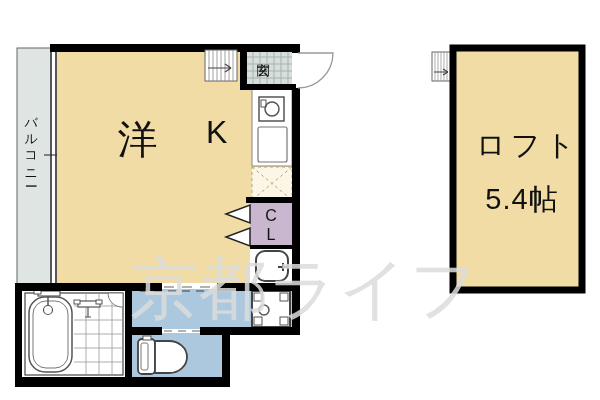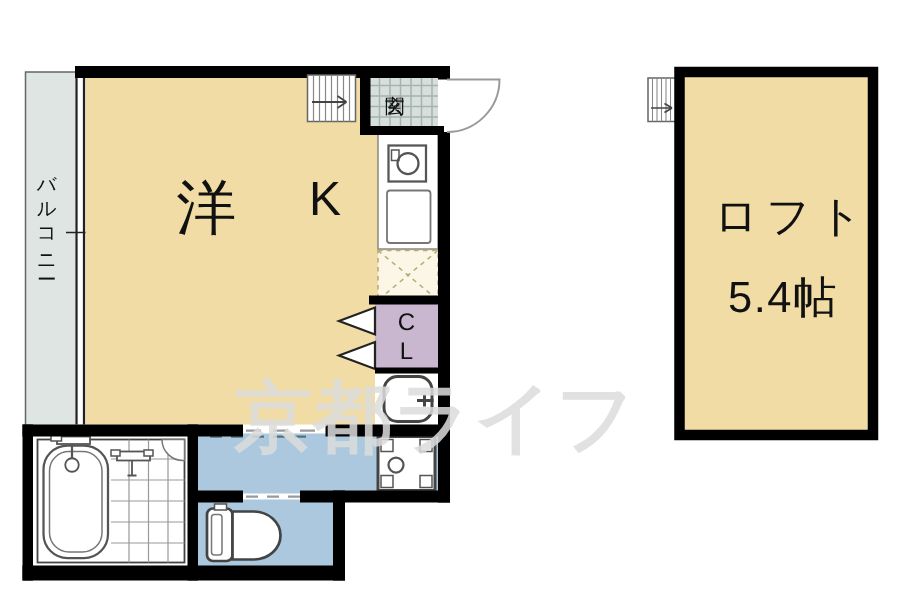--- a/index.html
+++ b/index.html
@@ -8,21 +8,21 @@
   #plan-svg{position:absolute;left:0;top:0;z-index:1;}
   .lbl{position:absolute;color:#111;z-index:10;line-height:1.05;}
   .lbl-main{left:48px;top:118px;width:180px;text-align:center;font-size:40px;letter-spacing:1px;}
   .lbl-main .size{font-size:38px;letter-spacing:0;}
   .lbl-k{left:206px;top:116px;font-size:32px;}
   .lbl-genkan{left:256px;top:52px;font-size:13px;writing-mode:vertical-rl;letter-spacing:2px;}
   .lbl-cl{left:250px;top:206px;width:42px;text-align:center;font-size:16px;line-height:1.2;}
   .lbl-balcony{left:24px;top:108px;font-size:13px;writing-mode:vertical-rl;letter-spacing:3px;}
   .lbl-loft{left:450px;top:130px;width:156px;text-align:center;font-size:29px;letter-spacing:5px;}
   .lbl-loft-size{left:450px;top:184px;width:144px;text-align:center;font-size:29px;letter-spacing:1px;}
-  .watermark{position:absolute;left:156px;top:244px;font-size:52px;font-weight:bold;
+  .watermark{position:absolute;left:130px;top:244px;font-size:68px;font-weight:normal;
              color:#DCDCDC;opacity:.85;letter-spacing:1px;z-index:40;white-space:nowrap;}
 </style>
 </head>
 <body>
 
 <div id="canvas">
 
   <svg id="plan-svg" width="600" height="400" viewBox="0 0 600 400">
 
     <g>

